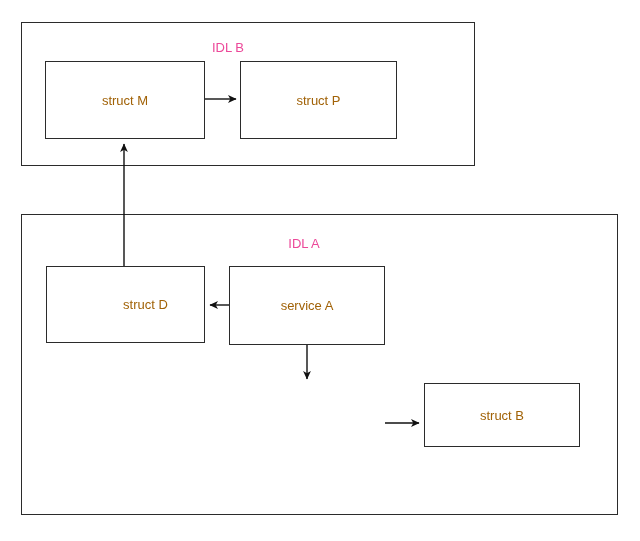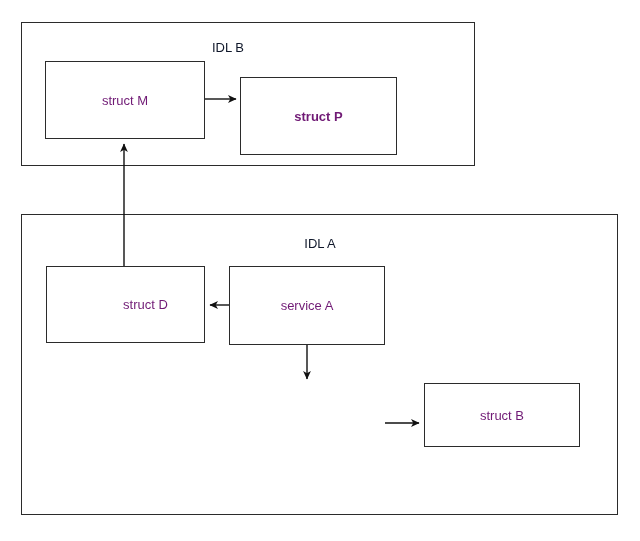--- a/index.html
+++ b/index.html
@@ -20,37 +20,37 @@
   }
   .group-box {
     position: absolute;
     border: 1px solid #2b2b2b;
     background: #ffffff;
     box-sizing: border-box;
   }
   .group-label {
     position: absolute;
     font-size: 13px;
-    color: #0f172a;
+    color: #ec4899;
     white-space: nowrap;
     text-align: center;
     line-height: 1;
   }
   .node-box {
     position: absolute;
     border: 1px solid #2b2b2b;
     background: #ffffff;
     box-sizing: border-box;
     display: flex;
     align-items: center;
     justify-content: center;
   }
   .node-label {
     font-size: 13px;
-    color: #701a75;
+    color: #a16207;
     white-space: nowrap;
     line-height: 1;
   }
   .edge-layer {
     position: absolute;
     left: 0;
     top: 0;
     width: 640px;
     height: 541px;
     pointer-events: none;
@@ -58,27 +58,27 @@
 </style>
 </head>
 <body>
 
 <div id="canvas">
 
   <div class="group-box" style="left:21px; top:22px; width:454px; height:144px;"></div>
   <div class="group-label" style="left:198px; top:41px; width:60px;">IDL B</div>
 
   <div class="group-box" style="left:21px; top:214px; width:597px; height:301px;"></div>
-  <div class="group-label" style="left:290px; top:237px; width:60px;">IDL A</div>
+  <div class="group-label" style="left:274px; top:237px; width:60px;">IDL A</div>
 
   <div class="node-box" style="left:45px; top:61px; width:160px; height:78px;">
     <span class="node-label">struct M</span>
   </div>
 
-  <div class="node-box" style="left:240px; top:77px; width:157px; height:78px;font-weight:bold;">
+  <div class="node-box" style="left:240px; top:61px; width:157px; height:78px;">
     <span class="node-label">struct P</span>
   </div>
 
   <div class="node-box" style="left:46px; top:266px; width:159px; height:77px;padding-left:40px;">
     <span class="node-label">struct D</span>
   </div>
 
   <div class="node-box" style="left:229px; top:266px; width:156px; height:79px;">
     <span class="node-label">service A</span>
   </div>

